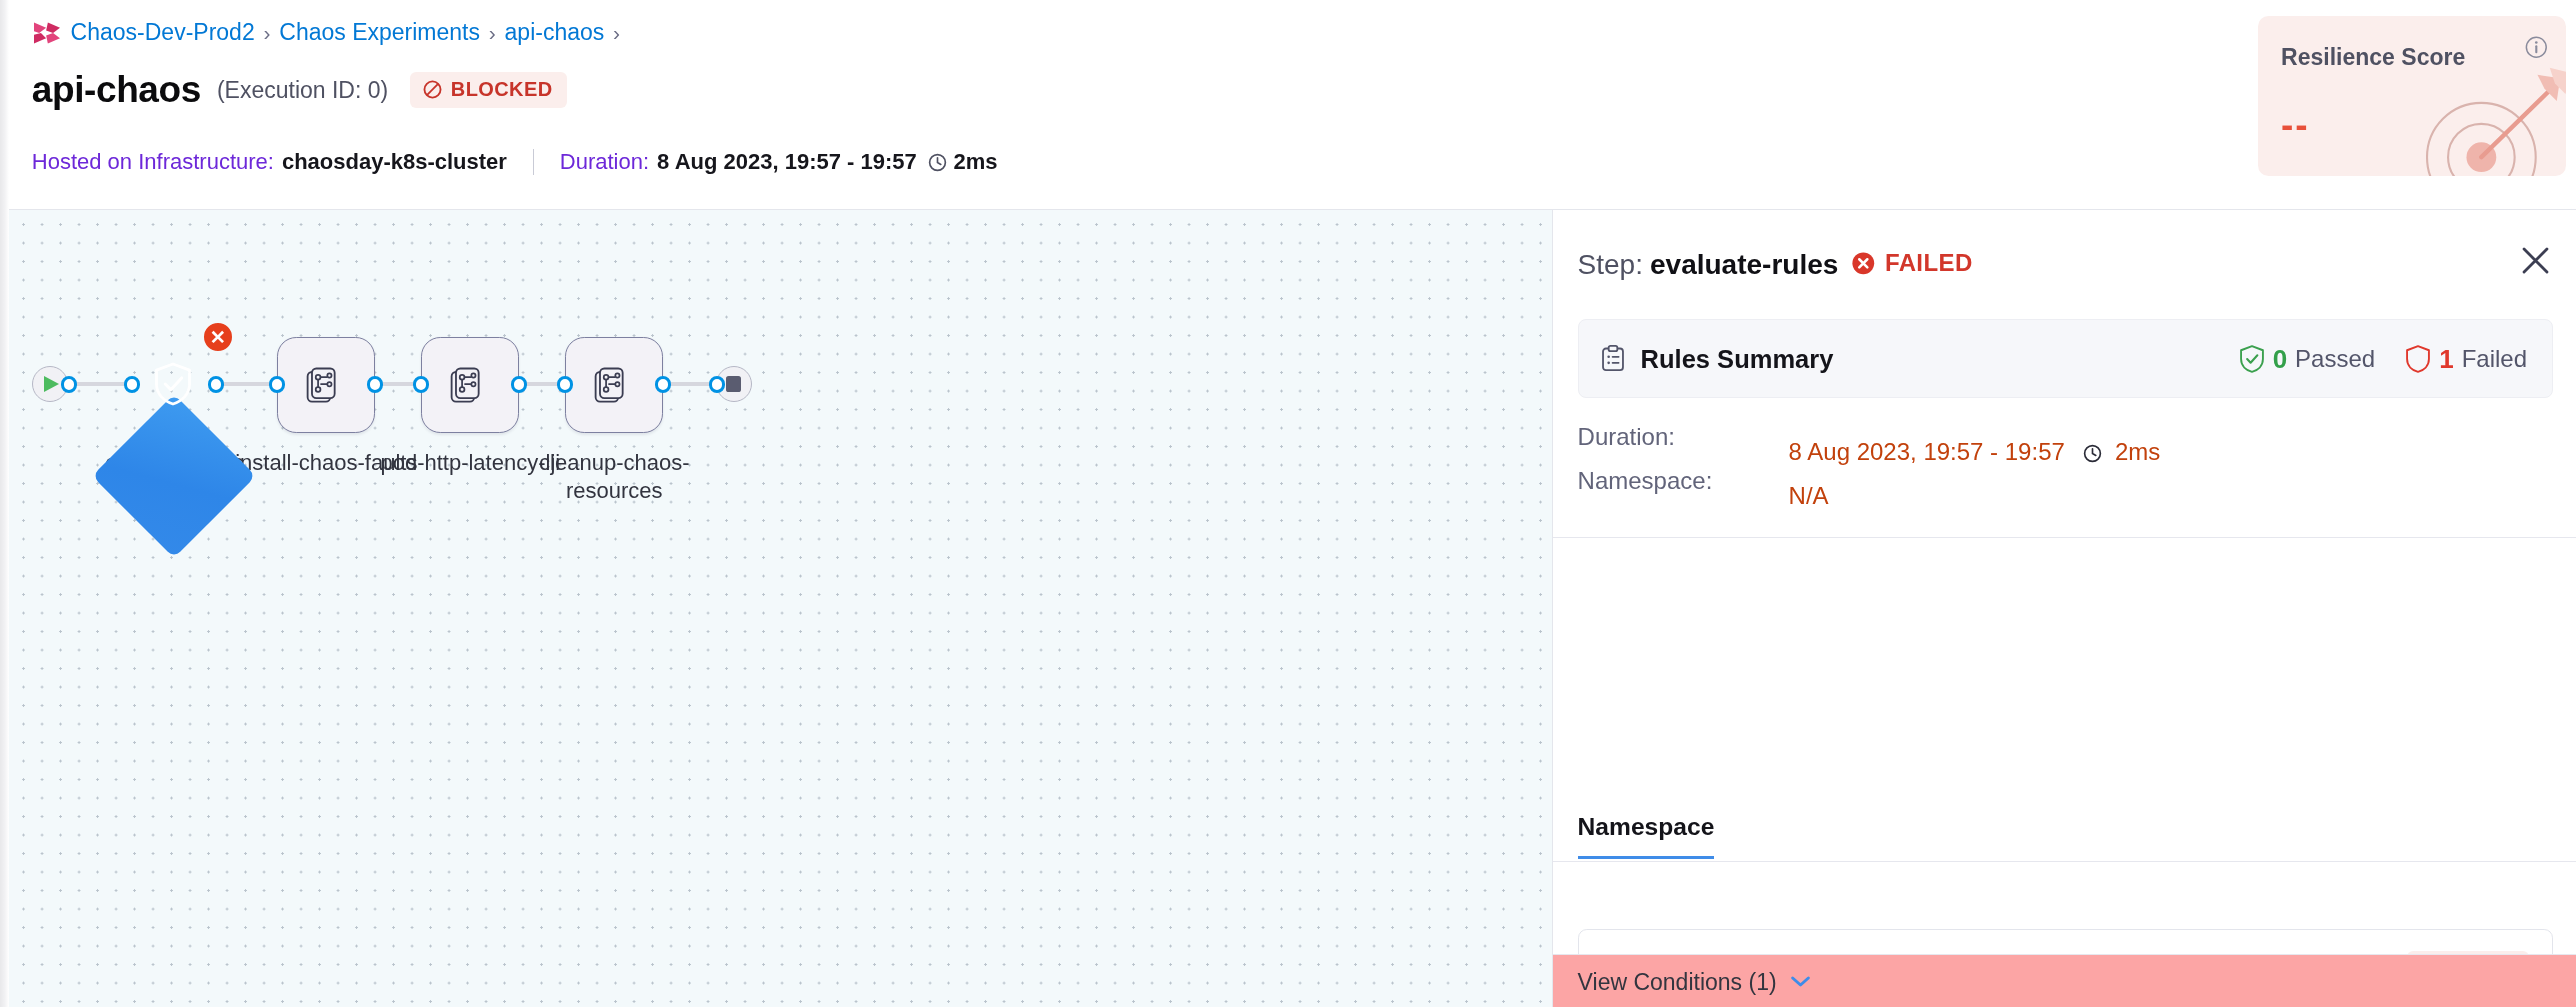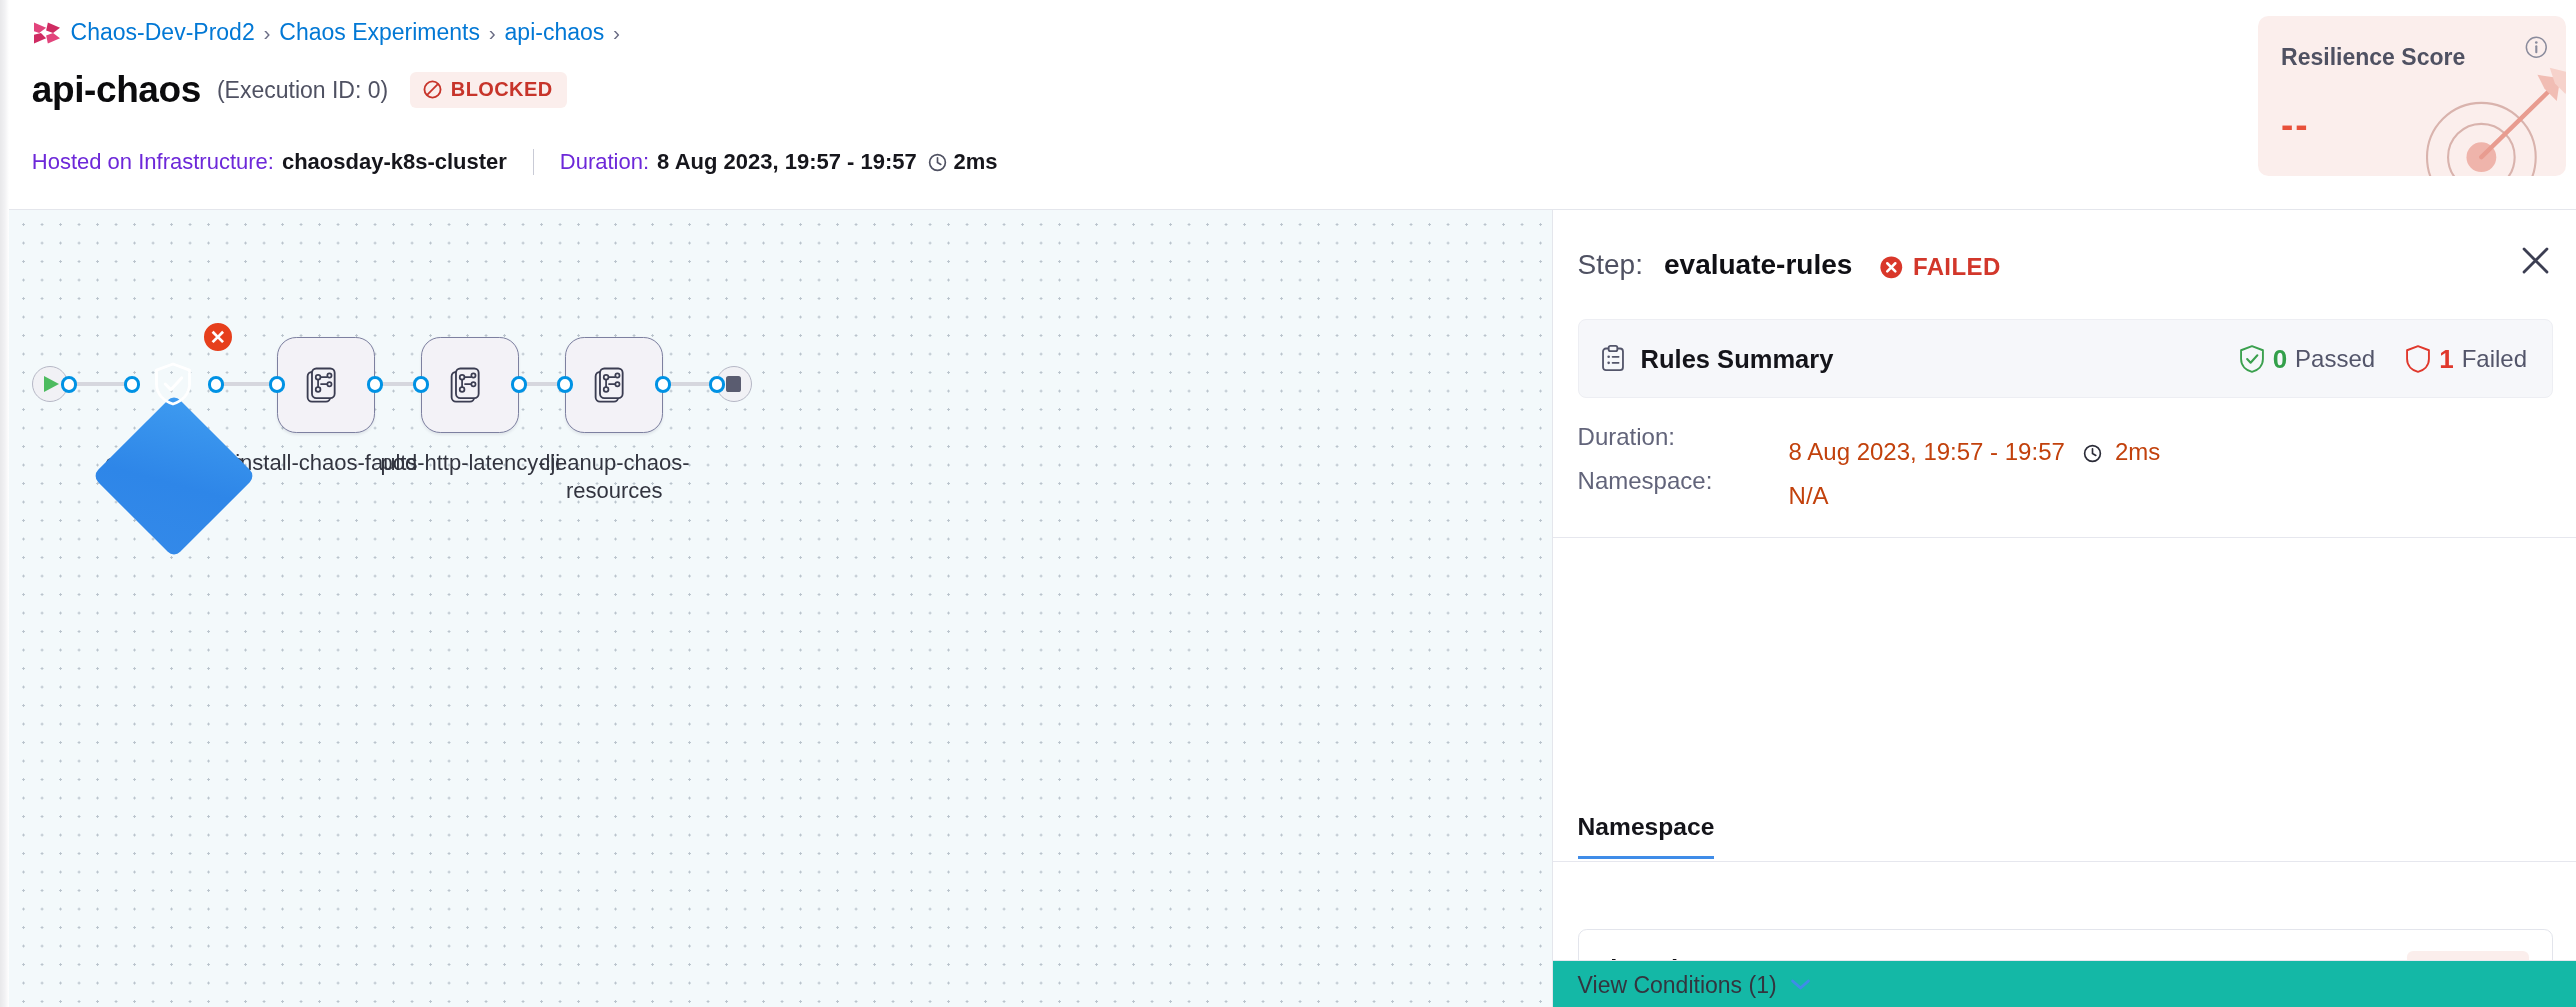--- a/index.html
+++ b/index.html
@@ -151,21 +151,21 @@
   
   .panel {
     position: absolute; left: 1552px; top: 210px; width: 1024px; height: 798px;
     background: #ffffff; border-left: 0.9px solid #e4e6ec;
   }
   .panel-head {
     position: absolute; left: 0; top: 0; width: 1024px; height: 109px;
   }
   .panel-title {
     position: absolute; left: 24.6px; top: 39px;
-    display: flex; align-items: flex-end; gap: 21px;
+    display: flex; align-items: flex-start; gap: 7px;
     font-size: 28px; color: #4f5162;
   }
   .panel-title b { color: #101015; font-weight: bold; }
   .fail-chip { display: flex; align-items: center; gap: 9.7px; margin-left: 5.3px; }
   .fail-ico { width: 24.6px; height: 24.6px; display: block; }
   .fail-txt { color: #d2372b; font-size: 24px; font-weight: bold; letter-spacing: 0.4px; }
   .panel-close {
     position: absolute; right: 23px; top: 32px; width: 37px; height: 37px;
     cursor: pointer;
   }
@@ -216,22 +216,22 @@
   .ext-ico { width: 19.3px; height: 19.3px; display: block; cursor: pointer; }
   .rule-status {
     position: absolute; right: 23px; top: 21px;
     display: flex; align-items: center; gap: 8px;
     background: #fbeeec; color: #c7342a; border-radius: 6.2px;
     padding: 6.2px 13px 7px 10.5px; font-size: 19.3px; font-weight: bold; letter-spacing: 0.3px;
   }
   .warn-ico { width: 19.3px; height: 18.5px; display: block; }
 
   .view-cond {
-    position: absolute; left: 0; bottom: 0; width: 1024px; height: 48px;
-    background: #14b8a6; border-top: 0.9px solid #e6e7ee;
+    position: absolute; left: 0; bottom: 0; width: 1024px; height: 54px;
+    background: #fca5a5; border-top: 0.9px solid #e6e7ee;
   }
   .view-cond-inner {
     position: absolute; left: 24.6px; top: 50%; transform: translateY(-50%);
     display: flex; align-items: center; gap: 12.3px; cursor: pointer;
   }
   .view-cond-label { font-size: 23px; color: #33353f; }
   .chev { width: 23px; height: 14px; display: block; }
 </style>
 </head>
 <body>

